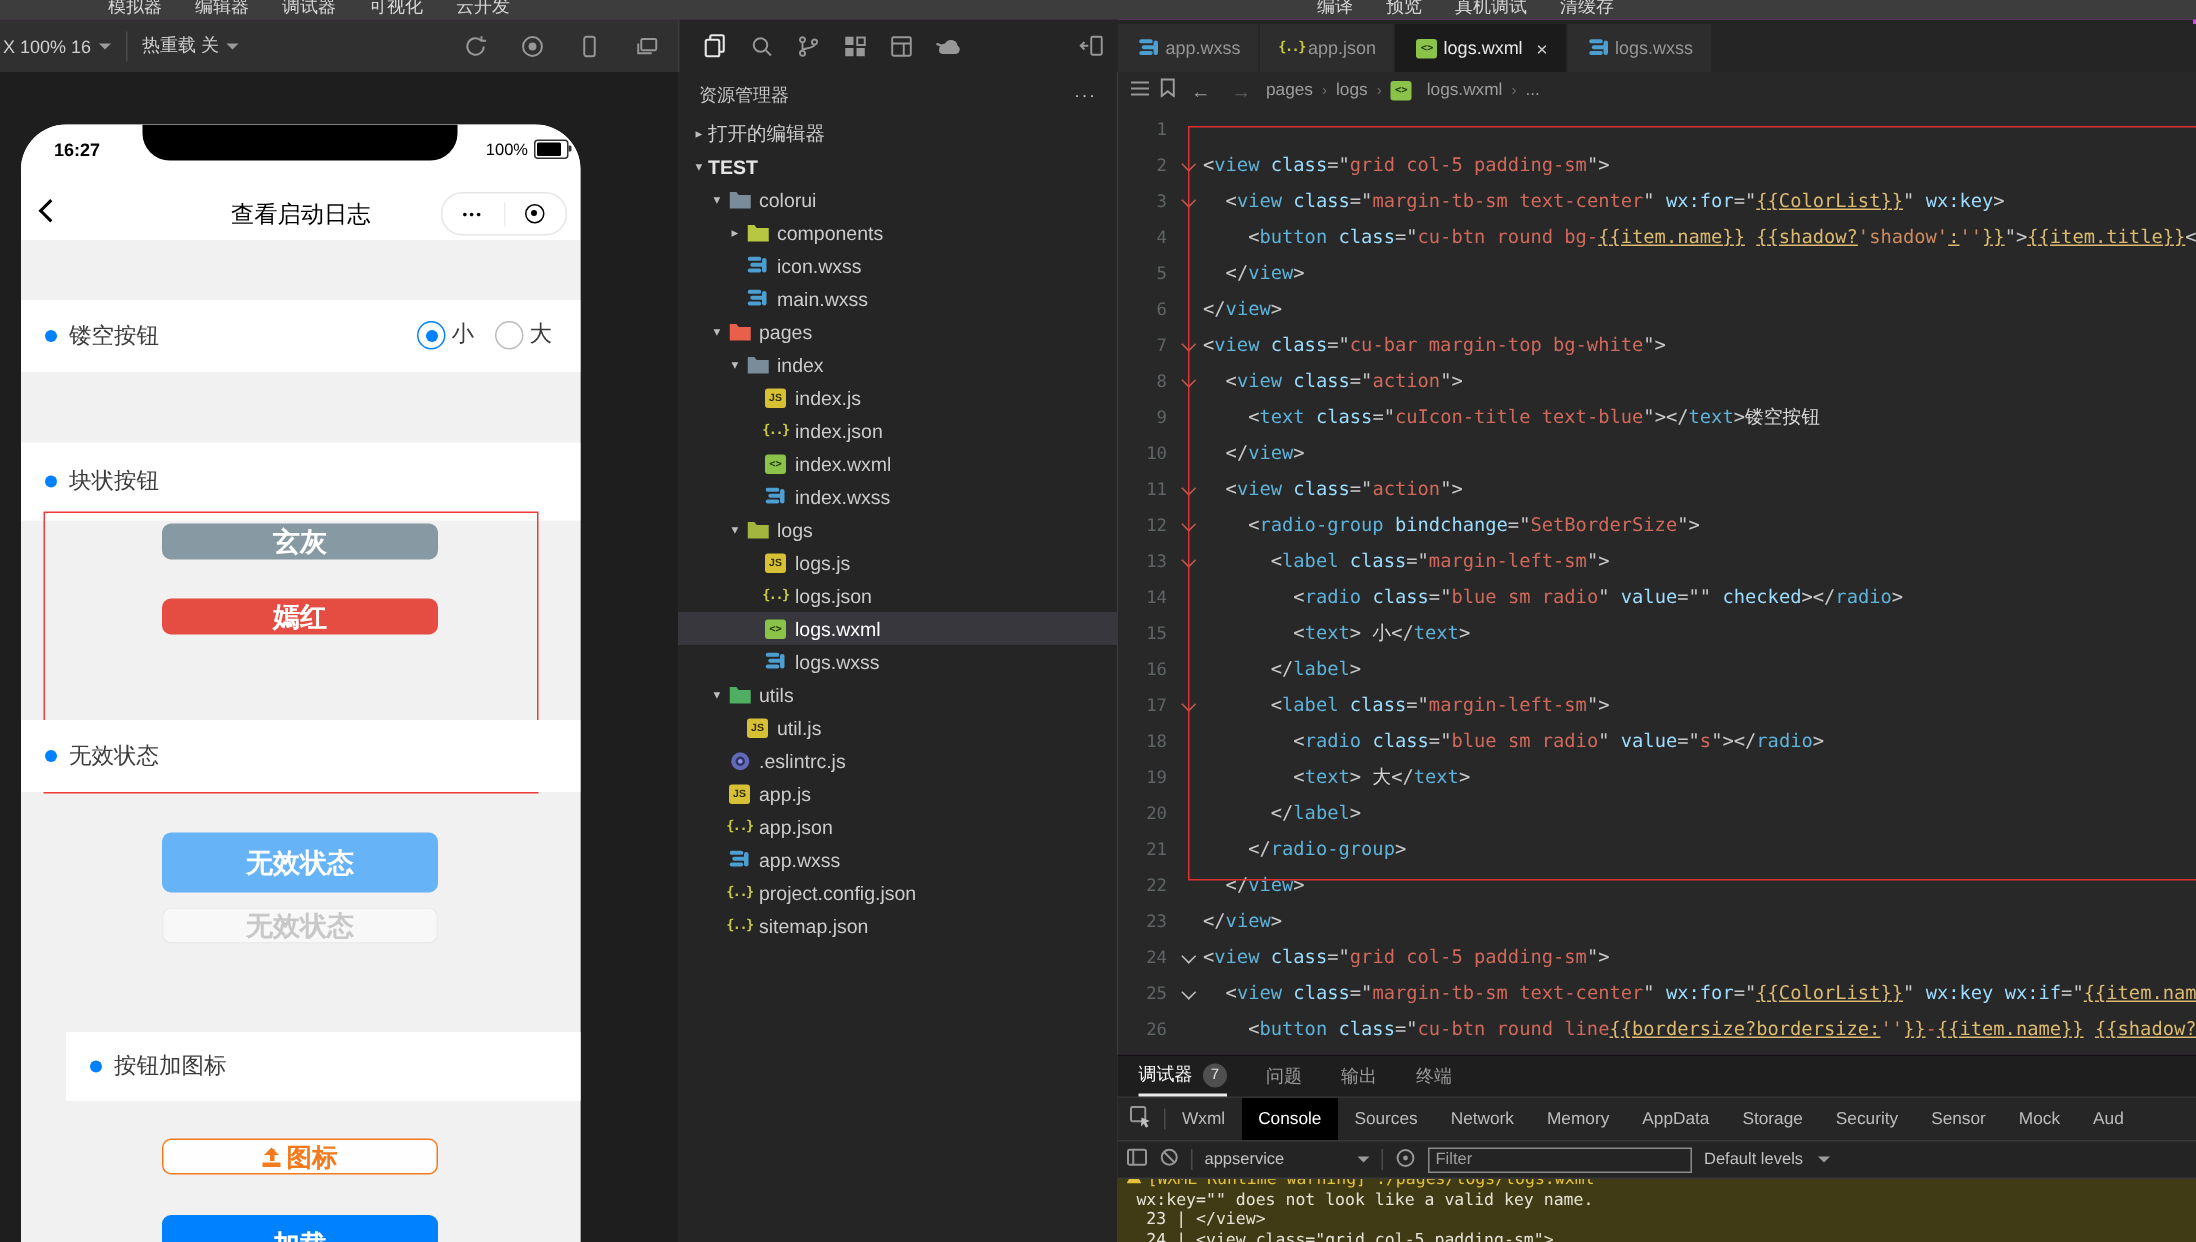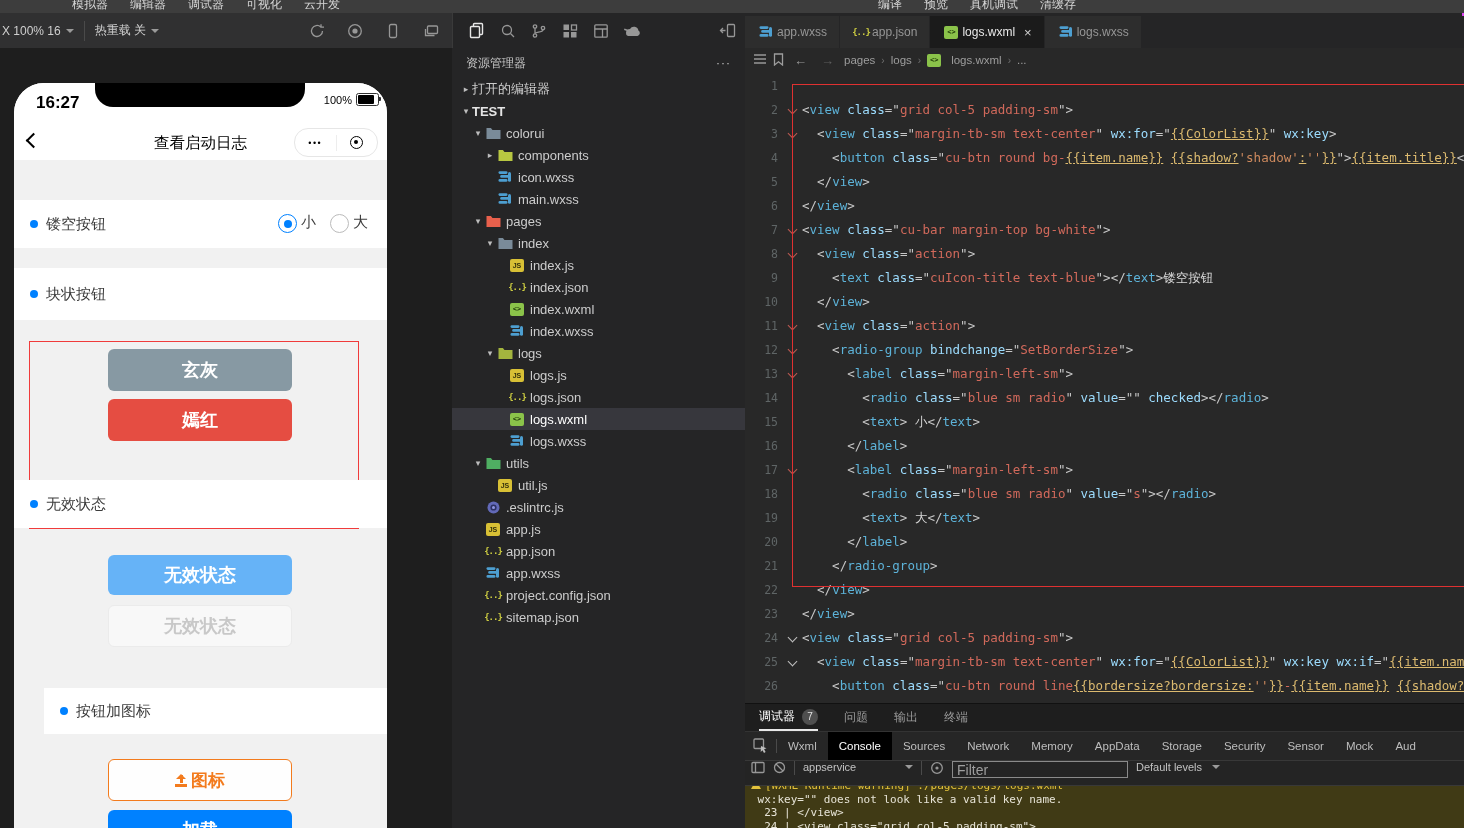--- a/index.html
+++ b/index.html
@@ -52,33 +52,33 @@
   #redbox{position:absolute;left:47px;top:12px;right:-3px;height:501px;border:1.5px solid #e03131;pointer-events:none;}
   
   #debug{left:745px;top:703px;width:719px;height:125px;background:#1e1e1e;border-top:1px solid #111;}
   #dbg-tabs{display:flex;align-items:center;height:27px;padding-left:14px;gap:26px;font-size:12px;color:#9a9a9a;background:#1e1e1e;}
   .dbg-tab{display:flex;align-items:center;gap:7px;height:100%;box-sizing:border-box;cursor:pointer;}
   .dbg-tab.active{color:#ffffff;border-bottom:2px solid #e8e8e8;}
   .badge{width:16px;height:16px;border-radius:50%;background:#4f4f4f;color:#e2e2e2;font-size:10px;display:flex;align-items:center;justify-content:center;}
   #devtools-tabs{display:flex;align-items:center;height:28px;background:#262626;font-size:11.5px;color:#bdbdbd;border-top:1px solid #333;}
   .dt-tab{padding:0 11px;height:100%;display:flex;align-items:center;cursor:pointer;white-space:nowrap;}
   .dt-tab.active{background:#000000;color:#ffffff;}
-  #console-bar{display:flex;align-items:flex-start;height:24px;background:#242424;border-top:1px solid #383838;border-bottom:1px solid #383838;font-size:11px;color:#c2c2c2;gap:8px;padding-left:6px;}
+  #console-bar{display:flex;align-items:center;height:24px;background:#242424;border-top:1px solid #383838;border-bottom:1px solid #383838;font-size:11px;color:#c2c2c2;gap:8px;padding-left:6px;}
   .cb-sep{width:1px;height:14px;background:#4a4a4a;}
-  #filter-input{width:166px;height:15px;background:#242424;border:1px solid #8a8a8a;color:#bdbdbd;font-size:14px;padding:0 4px;font-family:"Liberation Sans",sans-serif;}
+  #filter-input{width:166px;height:15px;background:#242424;border:1px solid #8a8a8a;color:#bdbdbd;font-size:11px;padding:0 4px;font-family:"Liberation Sans",sans-serif;}
   #filter-input::placeholder{color:#9e9e9e;}
   #warnings{height:45px;background:#403a15;overflow:hidden;position:relative;}
   #warn-inner{position:absolute;top:-7px;left:6px;font-family:"DejaVu Sans Mono",monospace;font-size:11px;line-height:13.5px;color:#e6e3d6;white-space:pre;}
   .warn-first{color:#e3c23c;}
   
   #simpanel{left:0;top:48px;width:452px;height:780px;background:#1e1e1e;}
   #phone{position:absolute;left:14px;top:35px;width:373px;height:745px;background:#ffffff;border-radius:30px 30px 0 0;overflow:hidden;}
   #notch{position:absolute;left:81px;top:0;width:210px;height:24px;background:#000;border-radius:0 0 18px 18px;}
   #statusbar{position:absolute;left:0;top:0;width:100%;height:42px;background:#fff;}
-  #time{position:absolute;left:22px;top:10px;font-size:17px;color:#000;font-weight:bold;}
+  #time{position:absolute;left:22px;top:10px;font-size:12px;color:#000;font-weight:bold;}
   #battwrap{position:absolute;right:8px;top:10px;display:flex;align-items:center;gap:4px;font-size:11px;color:#000;}
   .batt{position:relative;width:21px;height:11px;border:1px solid #333;border-radius:2.5px;}
   .batt::before{content:"";position:absolute;left:1px;top:1px;bottom:1px;width:16px;background:#000;border-radius:1px;}
   .batt::after{content:"";position:absolute;right:-3px;top:3px;width:2px;height:4px;background:#333;border-radius:0 1px 1px 0;}
   #navbar{position:absolute;left:0;top:42px;width:100%;height:35px;background:#fff;}
   #backchev{position:absolute;left:14px;top:10px;width:9px;height:9px;border-left:2px solid #000;border-bottom:2px solid #000;transform:rotate(45deg);}
   #navtitle{position:absolute;left:0;right:0;top:8px;text-align:center;font-size:15.5px;color:#000;}
   #capsule{position:absolute;right:9px;top:3px;width:82px;height:27px;border:1px solid #e6e6e6;border-radius:14px;background:#fff;display:flex;align-items:center;}
   .cap-dots{flex:1;text-align:center;color:#000;font-size:9px;letter-spacing:1.5px;}
   .cap-div{width:1px;height:16px;background:#ededed;}
@@ -87,21 +87,21 @@
   .cap-target i::after{content:"";position:absolute;left:2.5px;top:2.5px;width:4px;height:4px;background:#000;border-radius:50%;}
   #page{position:absolute;left:0;top:77px;width:100%;bottom:0;background:#f1f1f1;}
   .sec-row{position:absolute;left:0;width:100%;background:#fff;}
   .sec-dot{position:absolute;left:16px;top:50%;margin-top:-4px;width:8px;height:8px;border-radius:50%;}
   .sec-title{position:absolute;left:32px;top:50%;transform:translateY(-50%);font-size:15px;color:#3c3c3c;}
   .radio{position:absolute;width:19px;height:19px;border-radius:50%;box-sizing:border-box;}
   .radio.on{border:1px solid #0081ff;}
   .radio.on::after{content:"";position:absolute;left:4.5px;top:4.5px;width:8px;height:8px;border-radius:50%;background:#0081ff;}
   .radio.off{border:1px solid #bbbbbb;background:#fff;}
   .radio-lab{position:absolute;font-size:15px;color:#3c3c3c;}
-  .cu-btn{position:absolute;left:94px;width:184px;height:42px;border-radius:6px;display:flex;align-items:center;justify-content:center;font-size:18px;font-weight:bold;box-sizing:border-box;cursor:pointer;}
+  .cu-btn{position:absolute;left:94px;width:184px;height:24px;border-radius:6px;display:flex;align-items:center;justify-content:center;font-size:18px;font-weight:bold;box-sizing:border-box;cursor:pointer;}
   #sim-redbox{position:absolute;left:15px;top:181px;width:328px;height:186px;border:1px solid #f03b3b;pointer-events:none;}
   .upl{display:inline-block;margin-right:4px;position:relative;width:12px;height:13px;}
   .upl::before{content:"";position:absolute;left:4.5px;top:1px;width:3px;height:8px;background:currentColor;}
   .upl::after{content:"";position:absolute;left:1px;top:0;width:0;height:0;border-left:5px solid transparent;border-right:5px solid transparent;border-bottom:5px solid currentColor;}
   .upl i{position:absolute;left:0;bottom:0;width:12px;height:2.5px;background:currentColor;}
 </style>
 </head>
 <body>
 
 <div id="app">
@@ -231,21 +231,21 @@
 
         <div class="sec-row" style="top:40px;height:48px;">
           <span class="sec-dot" style="background-color: rgb(0, 129, 255);"></span>
           <span class="sec-title">镂空按钮</span>
           <span class="radio on" style="left:264px;top:14px;"></span>
           <span class="radio-lab" style="left:287px;top:13px;">小</span>
           <span class="radio off" style="left:316px;top:14px;"></span>
           <span class="radio-lab" style="left:339px;top:13px;">大</span>
         </div>
 
-        <div class="sec-row" style="top:108px;height:52px;font-family:Liberation Serif, serif;">
+        <div class="sec-row" style="top:135px;height:52px;font-family:Liberation Serif, serif;">
           <span class="sec-dot" style="background-color: rgb(0, 129, 255);"></span>
           <span class="sec-title">块状按钮</span>
         </div>
         <div class="cu-btn" style="top: 189px; background-color: rgb(135, 153, 163); color: rgb(255, 255, 255);">玄灰</div>
         <div class="cu-btn" style="top: 239px; background-color: rgb(229, 77, 66); color: rgb(255, 255, 255);">嫣红</div>
         <div id="sim-redbox"></div>
 
         <div class="sec-row" style="top:320px;height:48px;">
           <span class="sec-dot" style="background-color: rgb(0, 129, 255);"></span>
           <span class="sec-title">无效状态</span>

